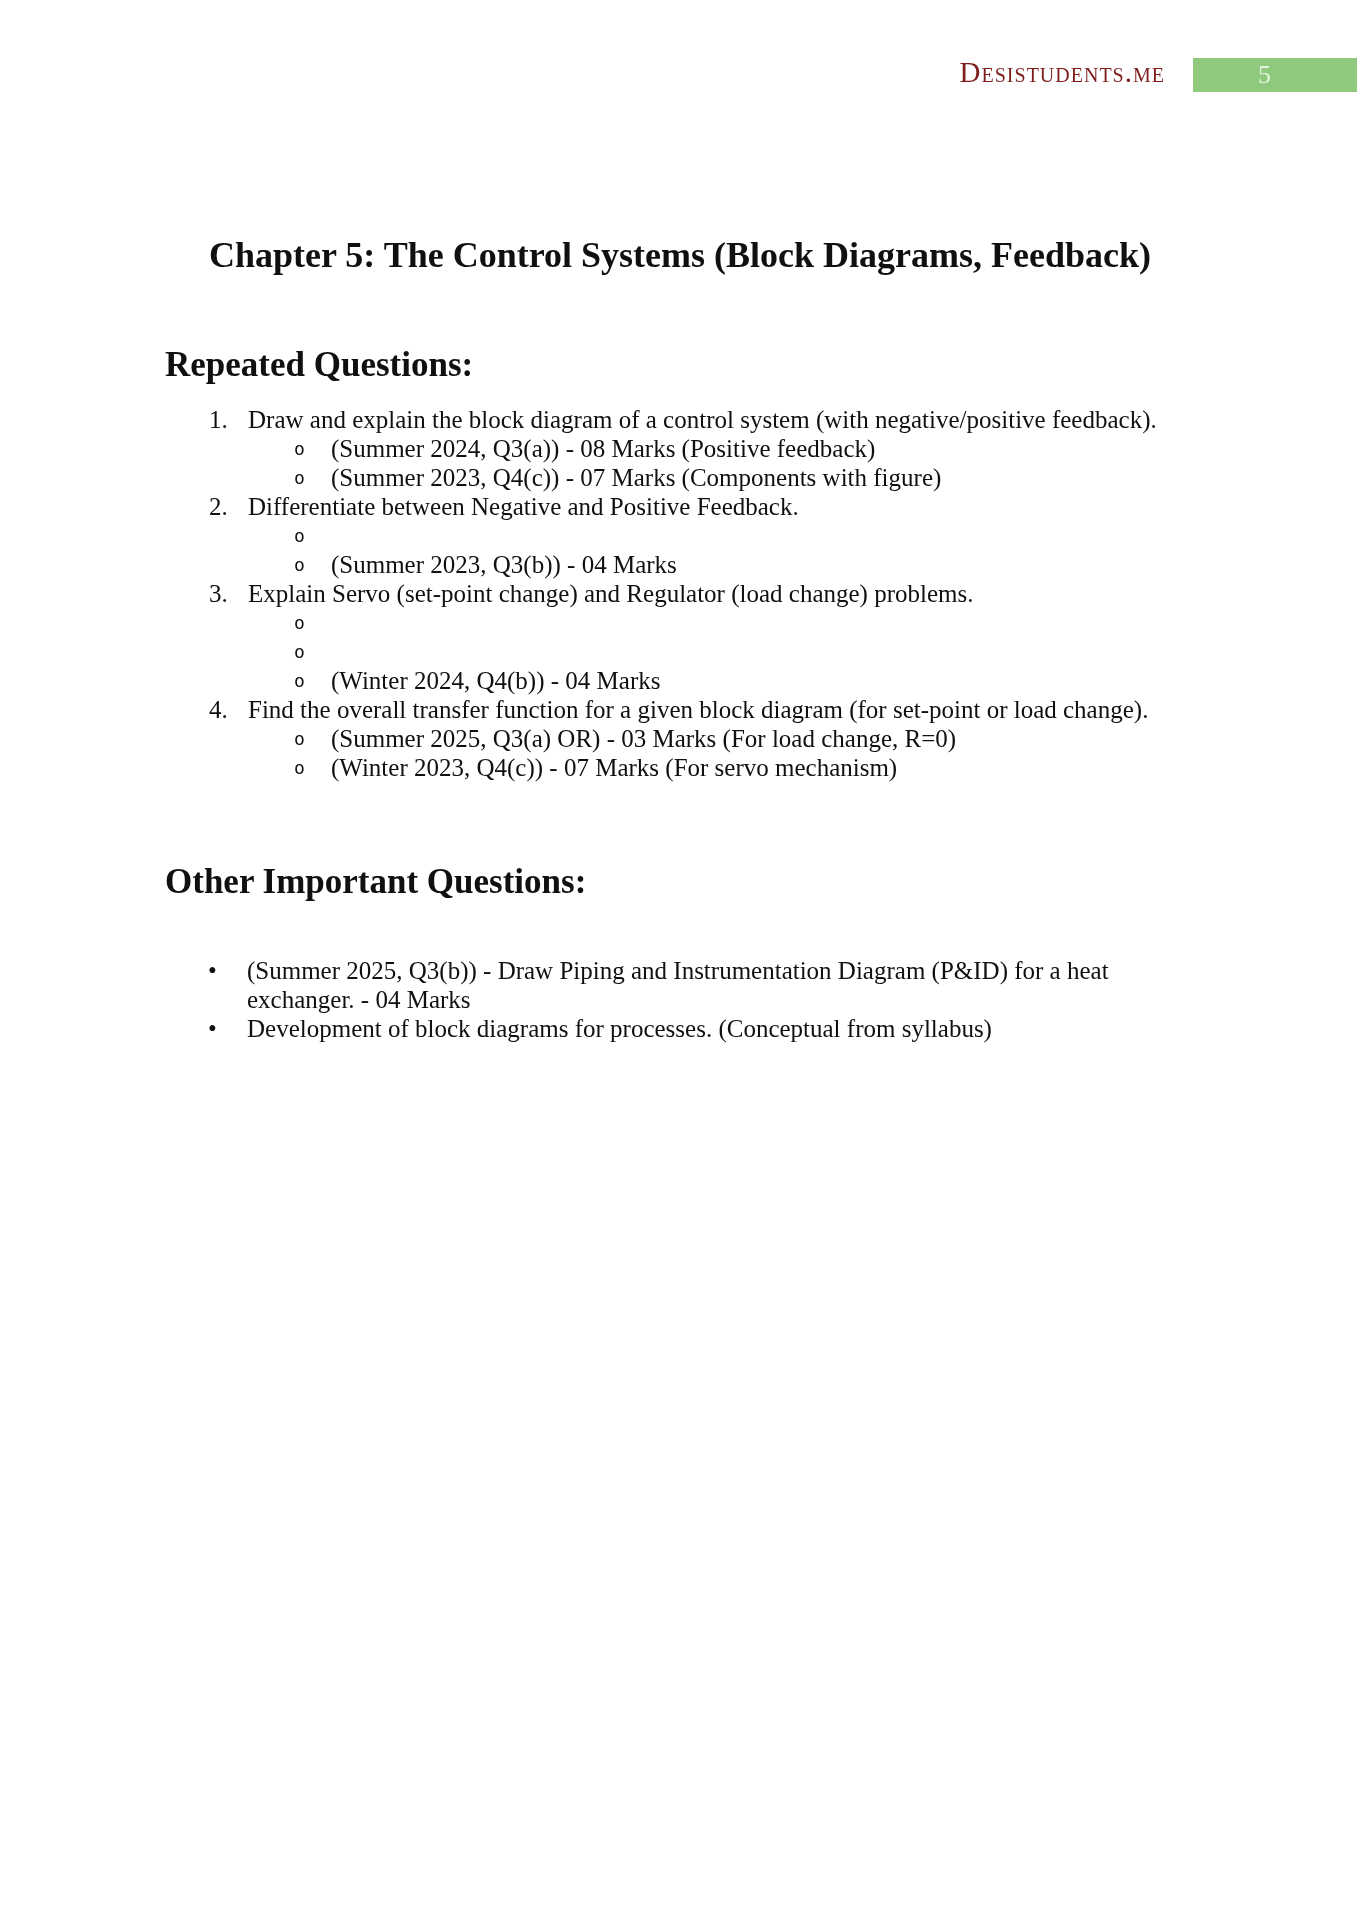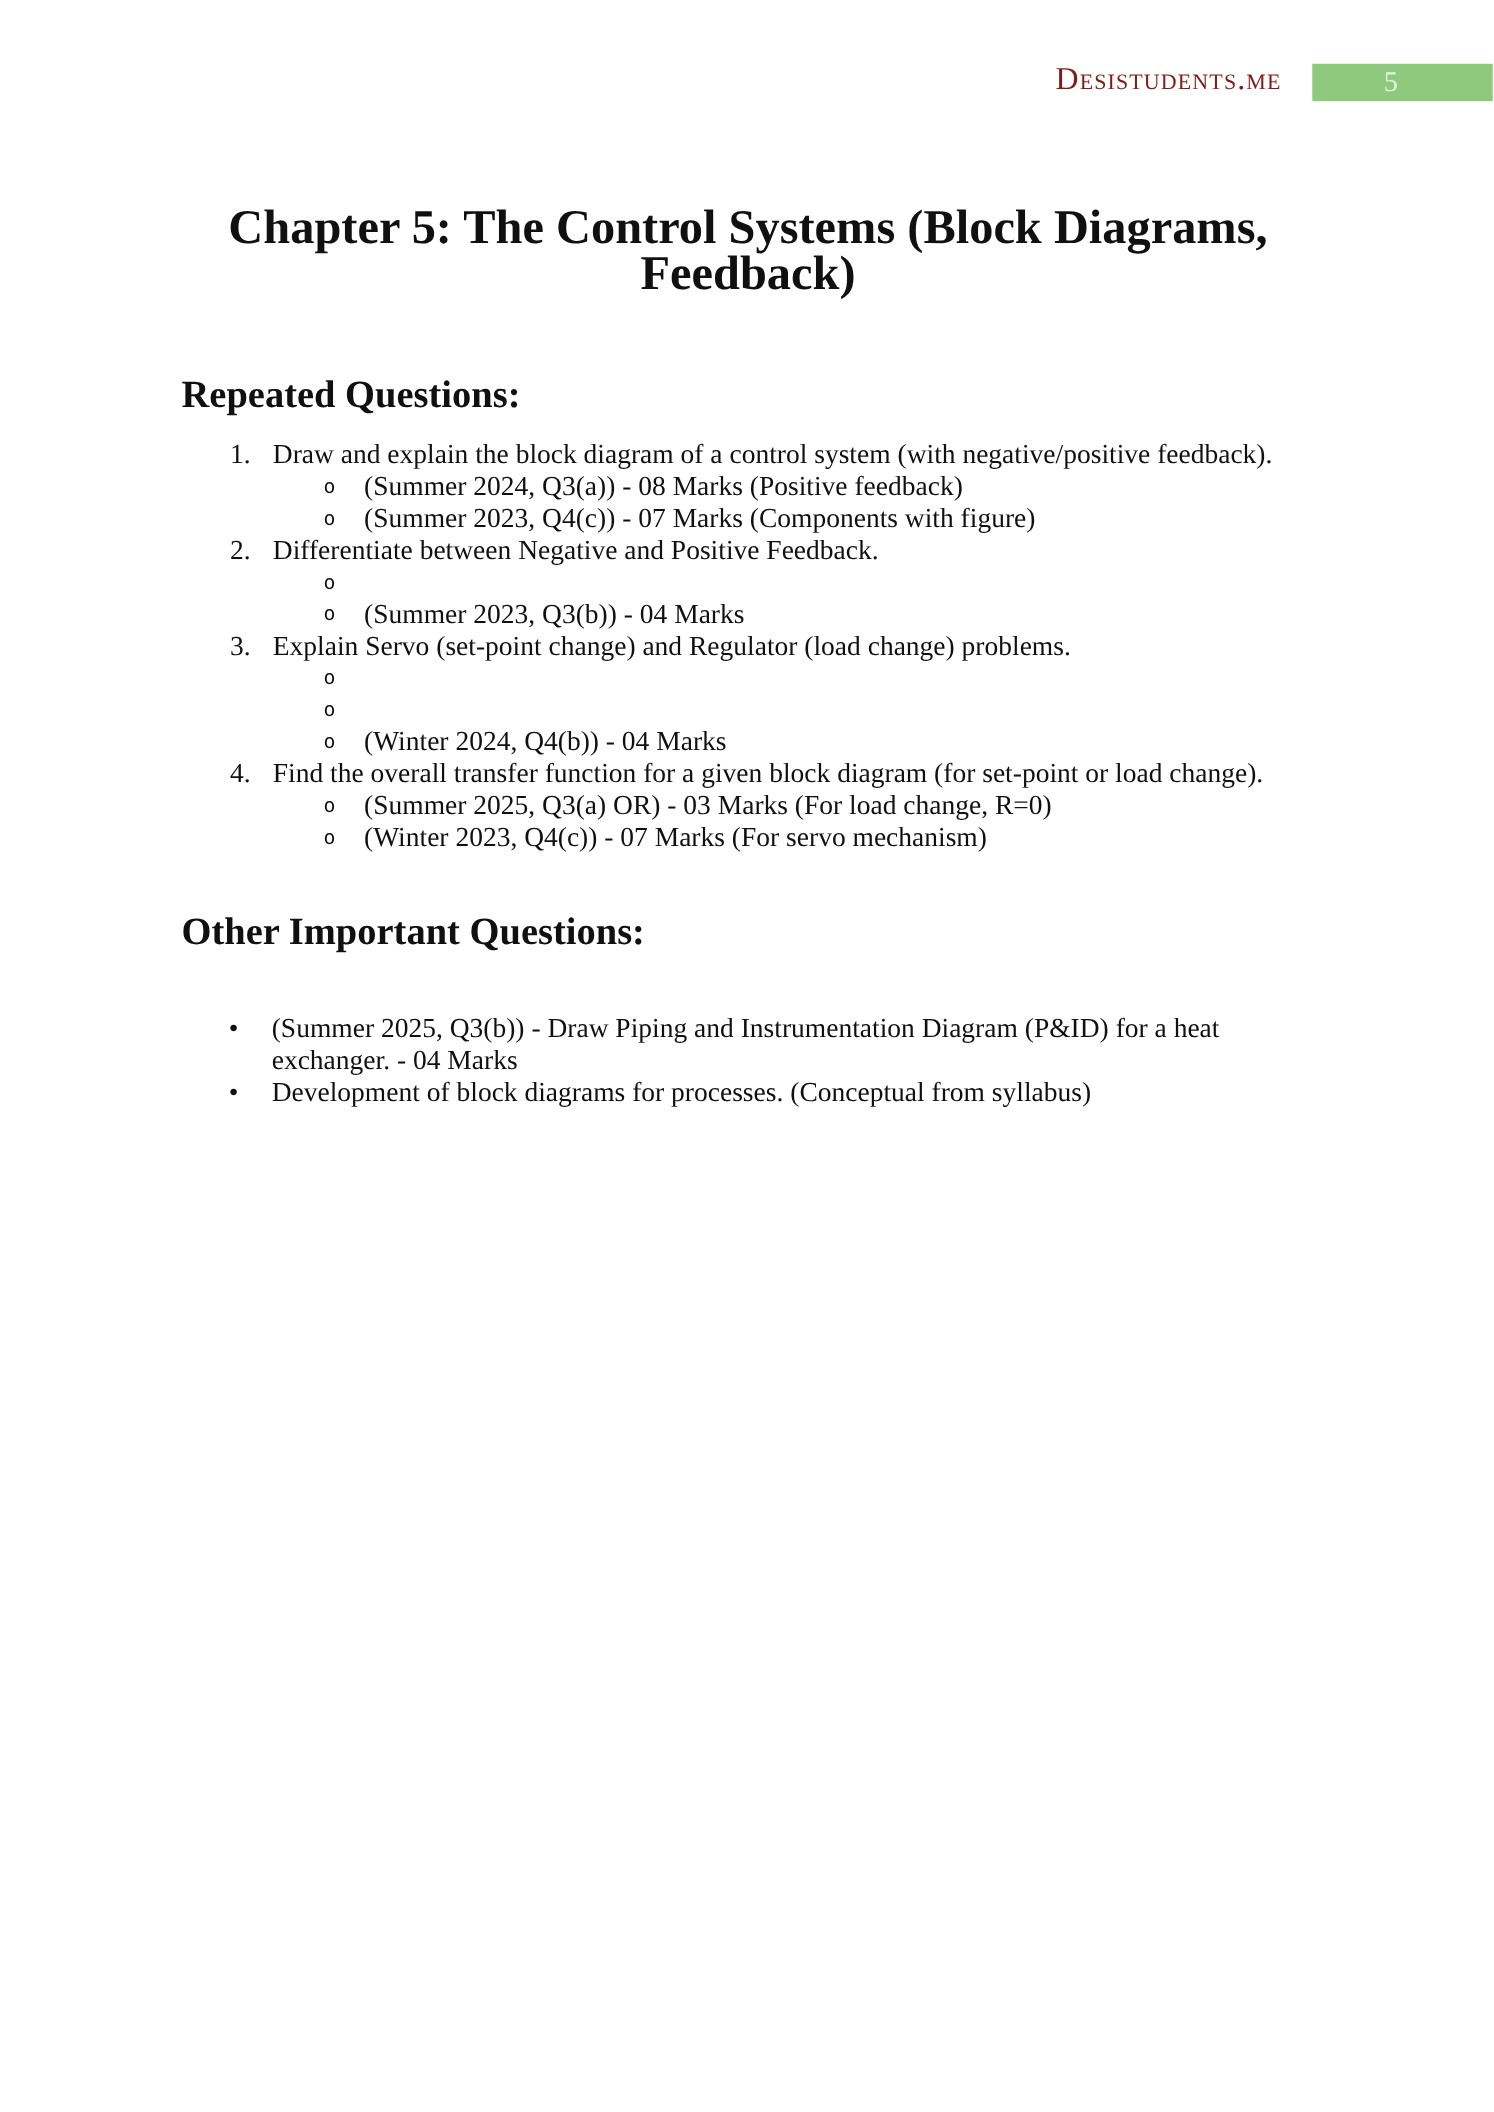--- a/index.html
+++ b/index.html
@@ -33,30 +33,31 @@
   }
 
   
   .content {
     position:absolute; left:165px; top:0;
     width:1030px;
     font-size:25px; line-height:29px;
   }
   .doc-title {
     padding-top:186px;
-    font-size:44px; line-height:42px;
+    font-size:36px; line-height:42px;
     font-weight:bold;
     text-align:center;
+    margin-top:48px;
   }
   .section-heading {
     font-weight:bold;
     font-size:35px; line-height:29px;
   }
   .heading-repeated { margin-top:74px; }
-  .heading-other    { margin-top:56px; }
+  .heading-other    { margin-top:85px; }
 
   .qlist   { margin-top:26px; }
   .blist   { margin-top:60px; }
 
   .qrow, .subrow, .bulletrow { display:flex; align-items:flex-start; }
   .num    { margin-left:44px;  width:39px;  flex:none; }
   .qtext  { flex:1; font-weight:normal; }
   .submark{
     margin-left:129px; width:37px; flex:none;
     font-family:"DejaVu Sans Mono",monospace;

